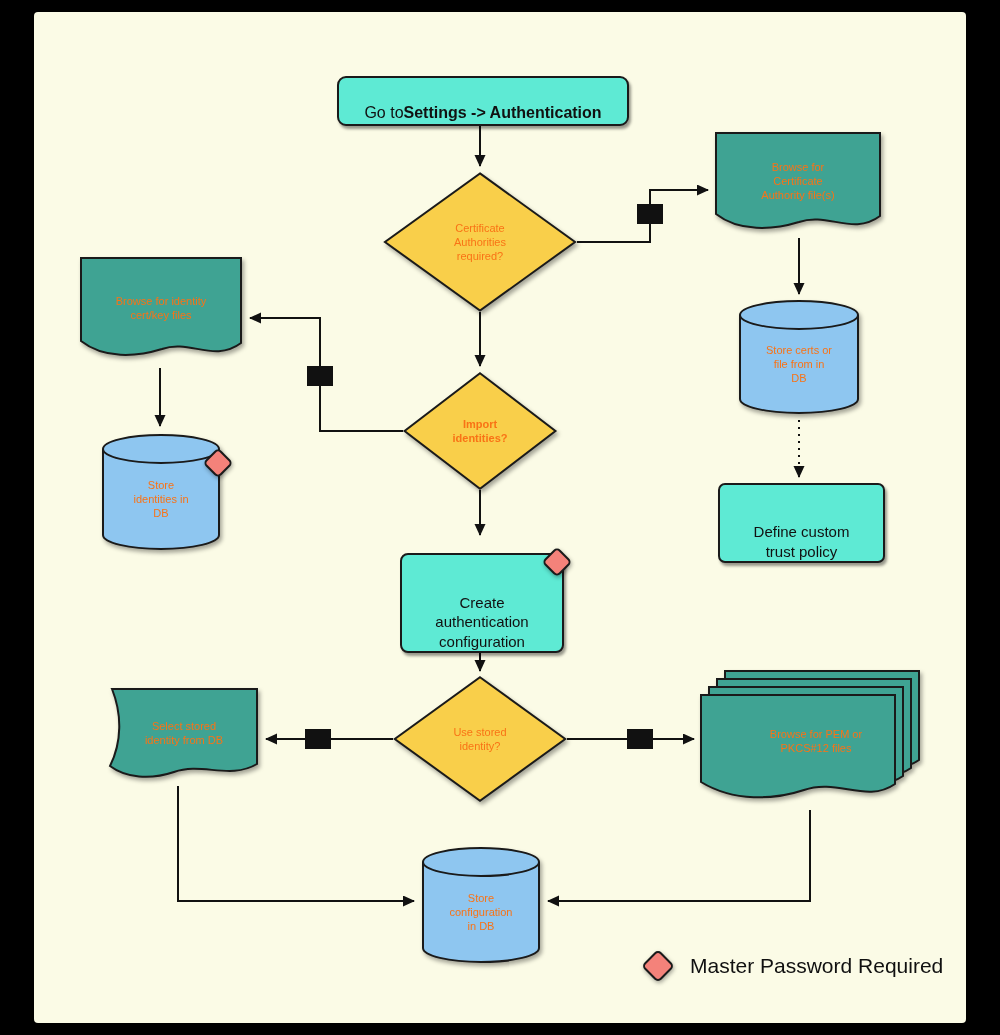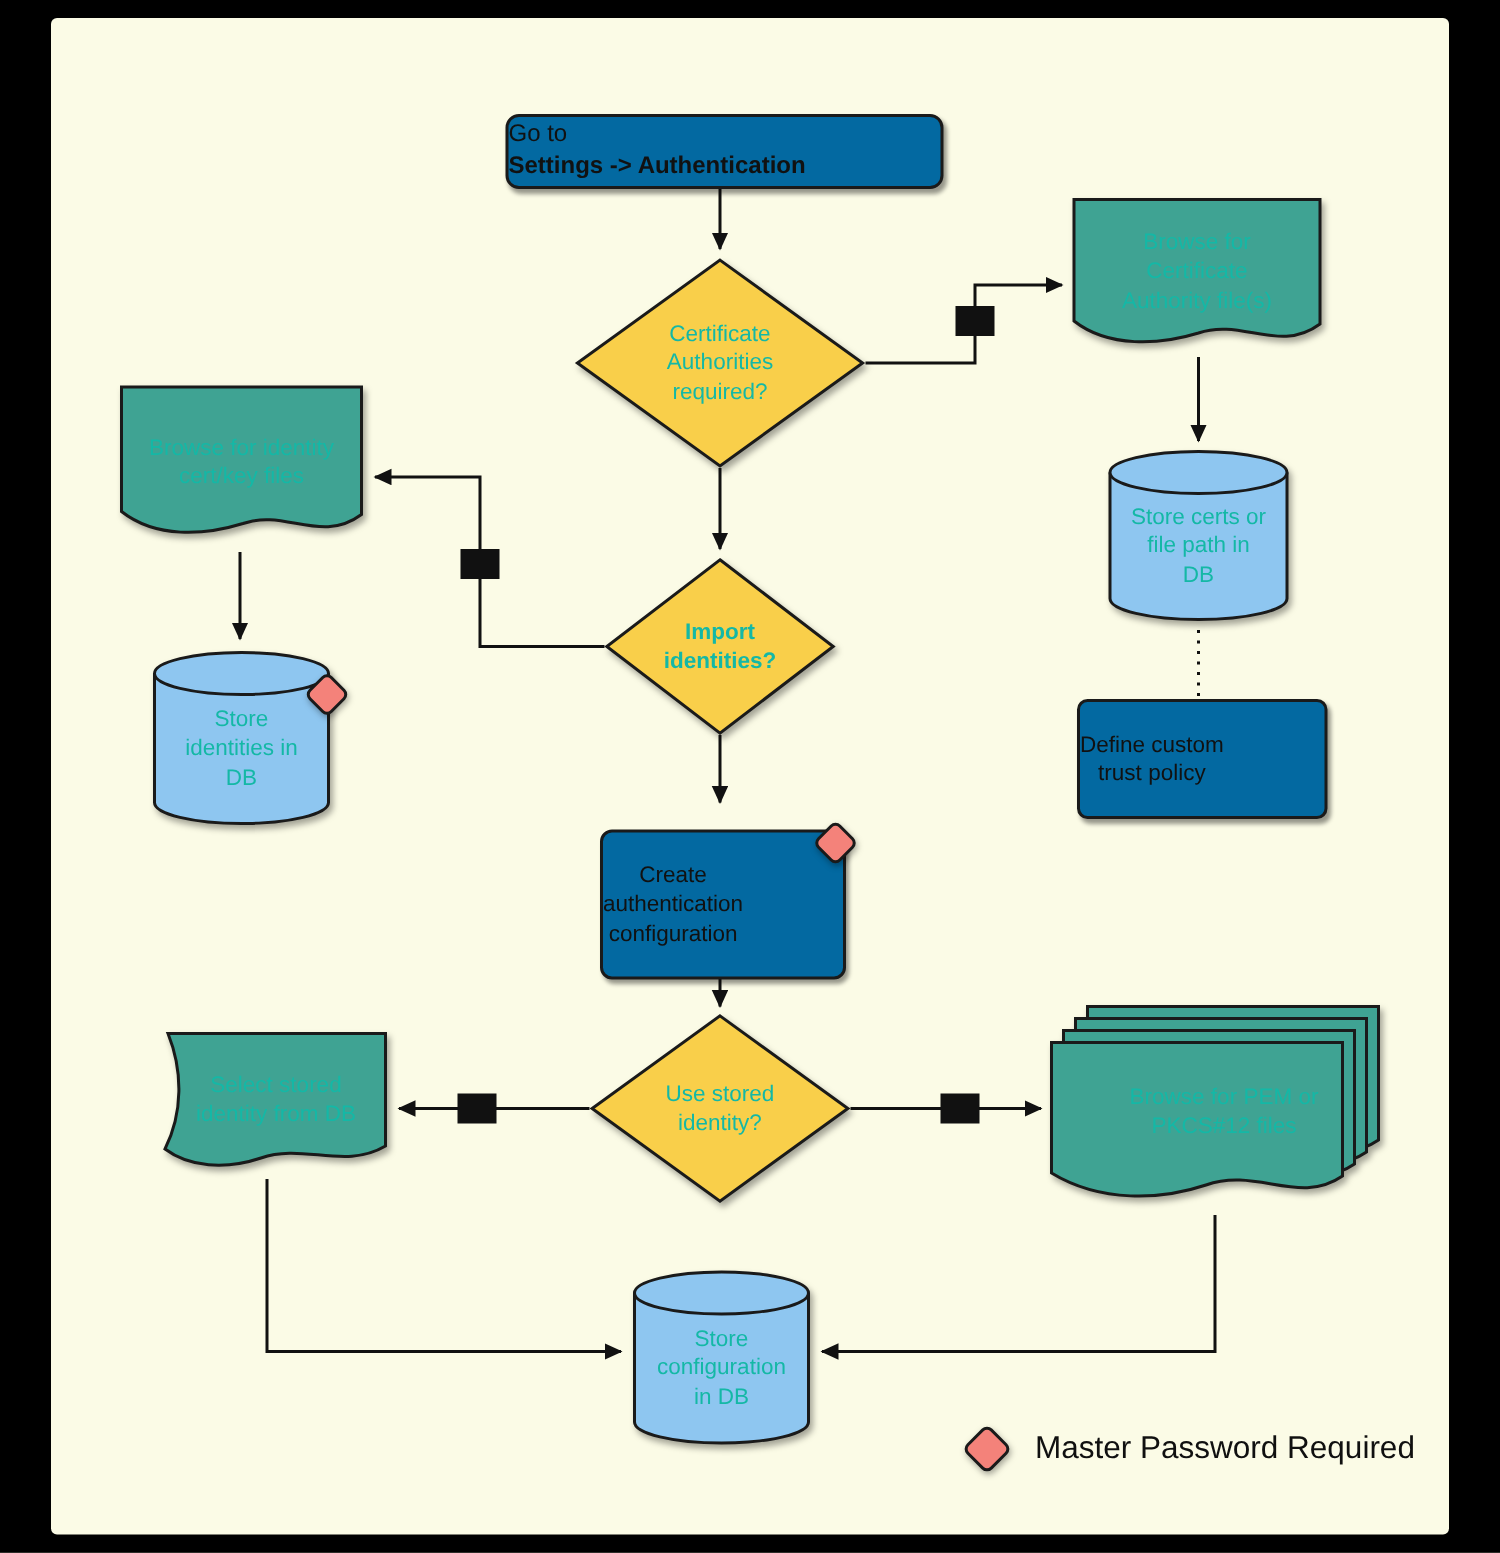--- a/index.html
+++ b/index.html
@@ -12,27 +12,27 @@
     background:#fbfbe6; border-radius:4px;
   }
   .connectors { position:absolute; left:0; top:0; width:1000px; height:1035px; z-index:1; }
   .node { position:absolute; z-index:2; }
   .shape-svg {
     position:absolute; left:0; top:0; width:100%; height:100%; overflow:visible;
     filter:drop-shadow(2px 3px 2px rgba(0,0,0,0.35));
   }
   .label {
     position:absolute; inset:0; z-index:2; display:flex; align-items:center; justify-content:center;
-    text-align:center; white-space:pre-line; font-size:15px; line-height:1.3; color:#14b8a6;
+    text-align:center; white-space:pre-line; font-size:11px; line-height:1.3; color:#f97316;
   }
   .greenbox {
-    position:absolute; z-index:2; background:#0369a1; border:2px solid #1a1a1a; border-radius:10px;
+    position:absolute; z-index:2; background:#5eead4; border:2px solid #1a1a1a; border-radius:10px;
     box-shadow:2px 3px 3px rgba(0,0,0,0.4);
-    display:flex; align-items:flex-start; justify-content:center; text-align:center;
-    white-space:pre-line; font-size:15px; line-height:1.3;flex-direction:column;
+    display:flex; align-items:flex-end; justify-content:center; text-align:center;
+    white-space:pre-line; font-size:15px; line-height:1.3;
   }
   .startbox { font-size:16px; white-space:normal; border-radius:9px; }
   .cyl-label { padding-top:14px; }
   .doc-label { padding-bottom:16px; }
   .stored-label { padding:0 6px 10px 16px; }
   .multidoc-label { inset:30px 28px 28px 4px;margin-left:36px; }
   .badge { position:absolute; z-index:3; }
   .badge svg { overflow:visible; filter:drop-shadow(1px 2px 2px rgba(0,0,0,0.35)); }
   .legend {
     position:absolute; left:638px; top:946px; z-index:2;
@@ -97,25 +97,25 @@
 Certificate
 Authority file(s)</div>
   </div>
 
   <div class="node" style="left:737px; top:298px; width:124px; height:118px;">
     <svg class="shape-svg" viewBox="0 0 124 118" preserveAspectRatio="none">
       <path d="M3,17 L3,101 A59,14 0 0 0 121,101 L121,17" fill="#8ec6f0" stroke="#1a1a1a" stroke-width="2" vector-effect="non-scaling-stroke"></path>
       <ellipse cx="62" cy="17" rx="59" ry="14" fill="#8ec6f0" stroke="#1a1a1a" stroke-width="2" vector-effect="non-scaling-stroke"></ellipse>
     </svg>
     <div class="label cyl-label">Store certs or
-file path in
+file from in
 DB</div>
   </div>
 
-  <div class="greenbox" style="left:718px; top:466px; width:163px; height:76px; border-radius:7px;">
+  <div class="greenbox" style="left:718px; top:483px; width:163px; height:76px; border-radius:7px;">
     <span>Define custom
 trust policy</span>
   </div>
 
   <div class="node" style="left:403px; top:372px; width:154px; height:118px;font-weight:bold;">
     <svg class="shape-svg" viewBox="0 0 100 100" preserveAspectRatio="none">
       <polygon points="50,1 99,50 50,99 1,50" fill="#f9cf4a" stroke="#1a1a1a" stroke-width="2" vector-effect="non-scaling-stroke"></polygon>
     </svg>
     <div class="label">Import
 identities?</div>

